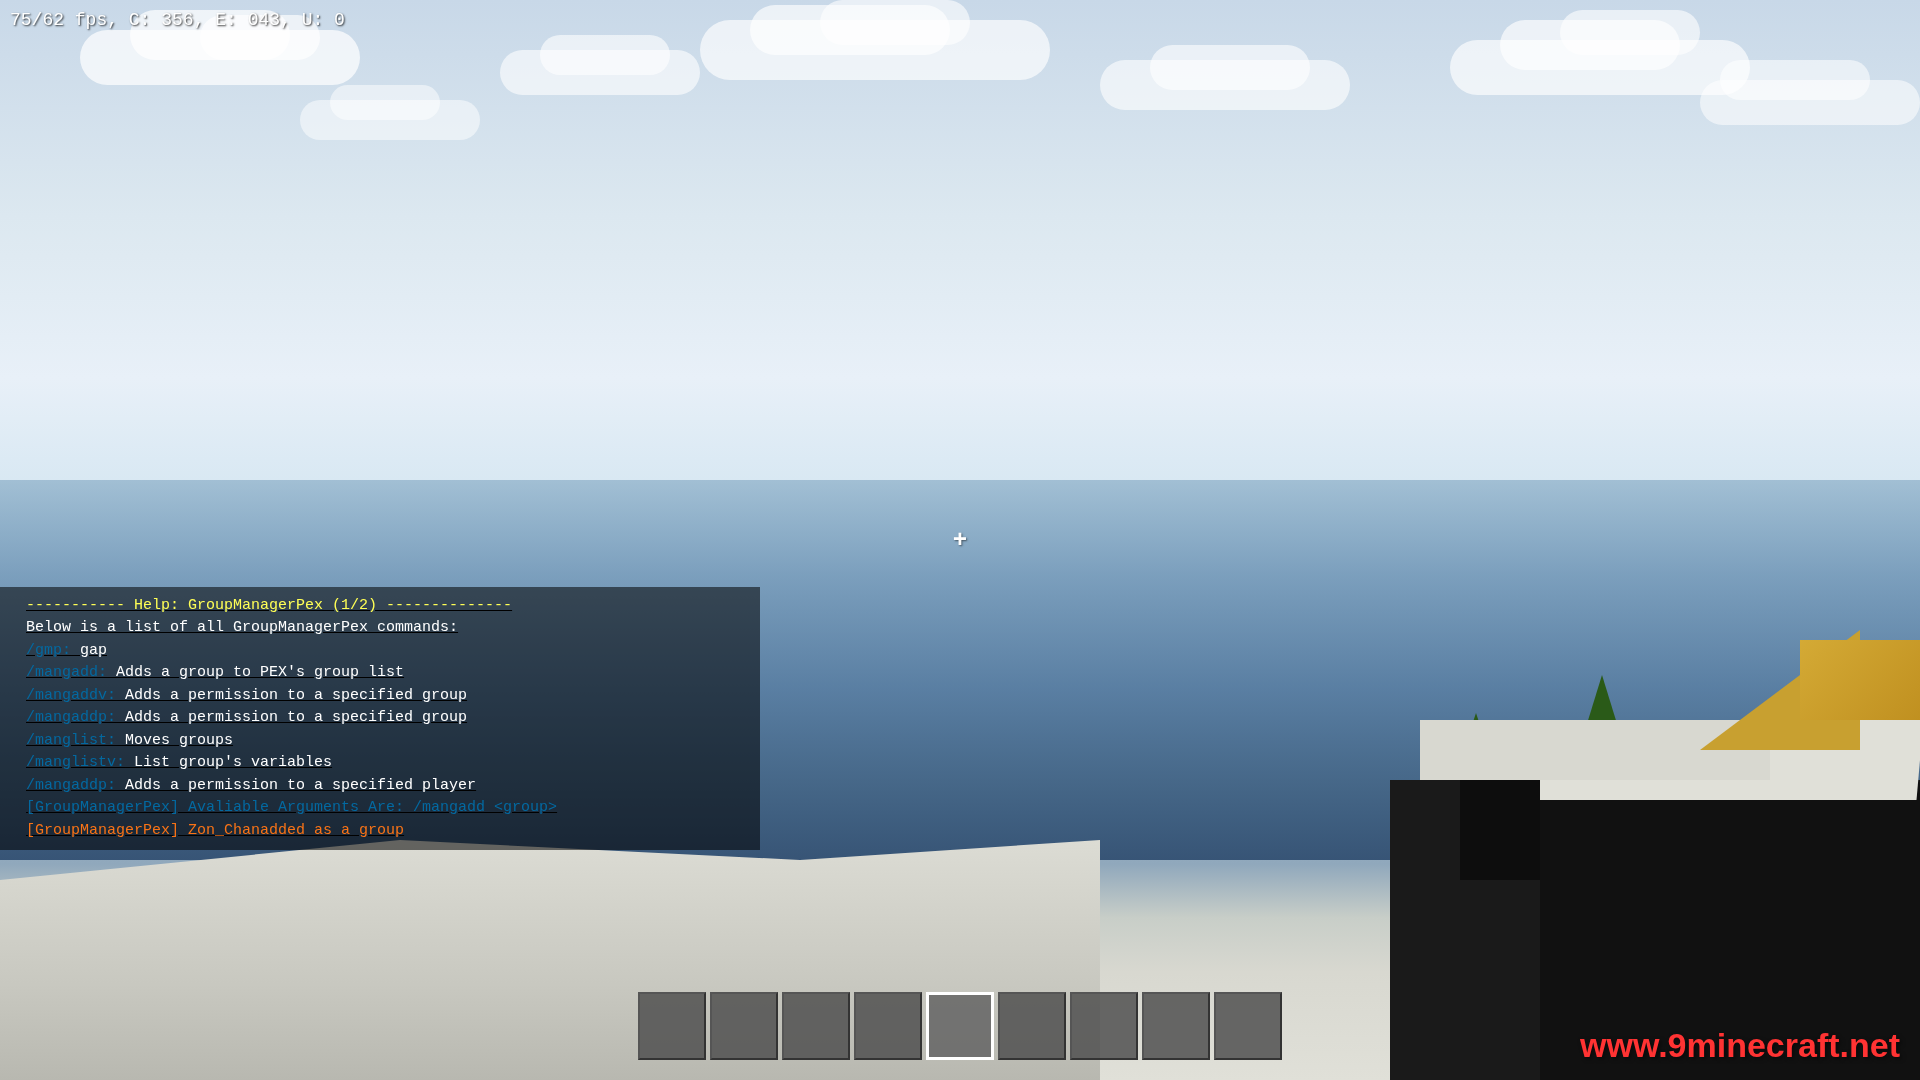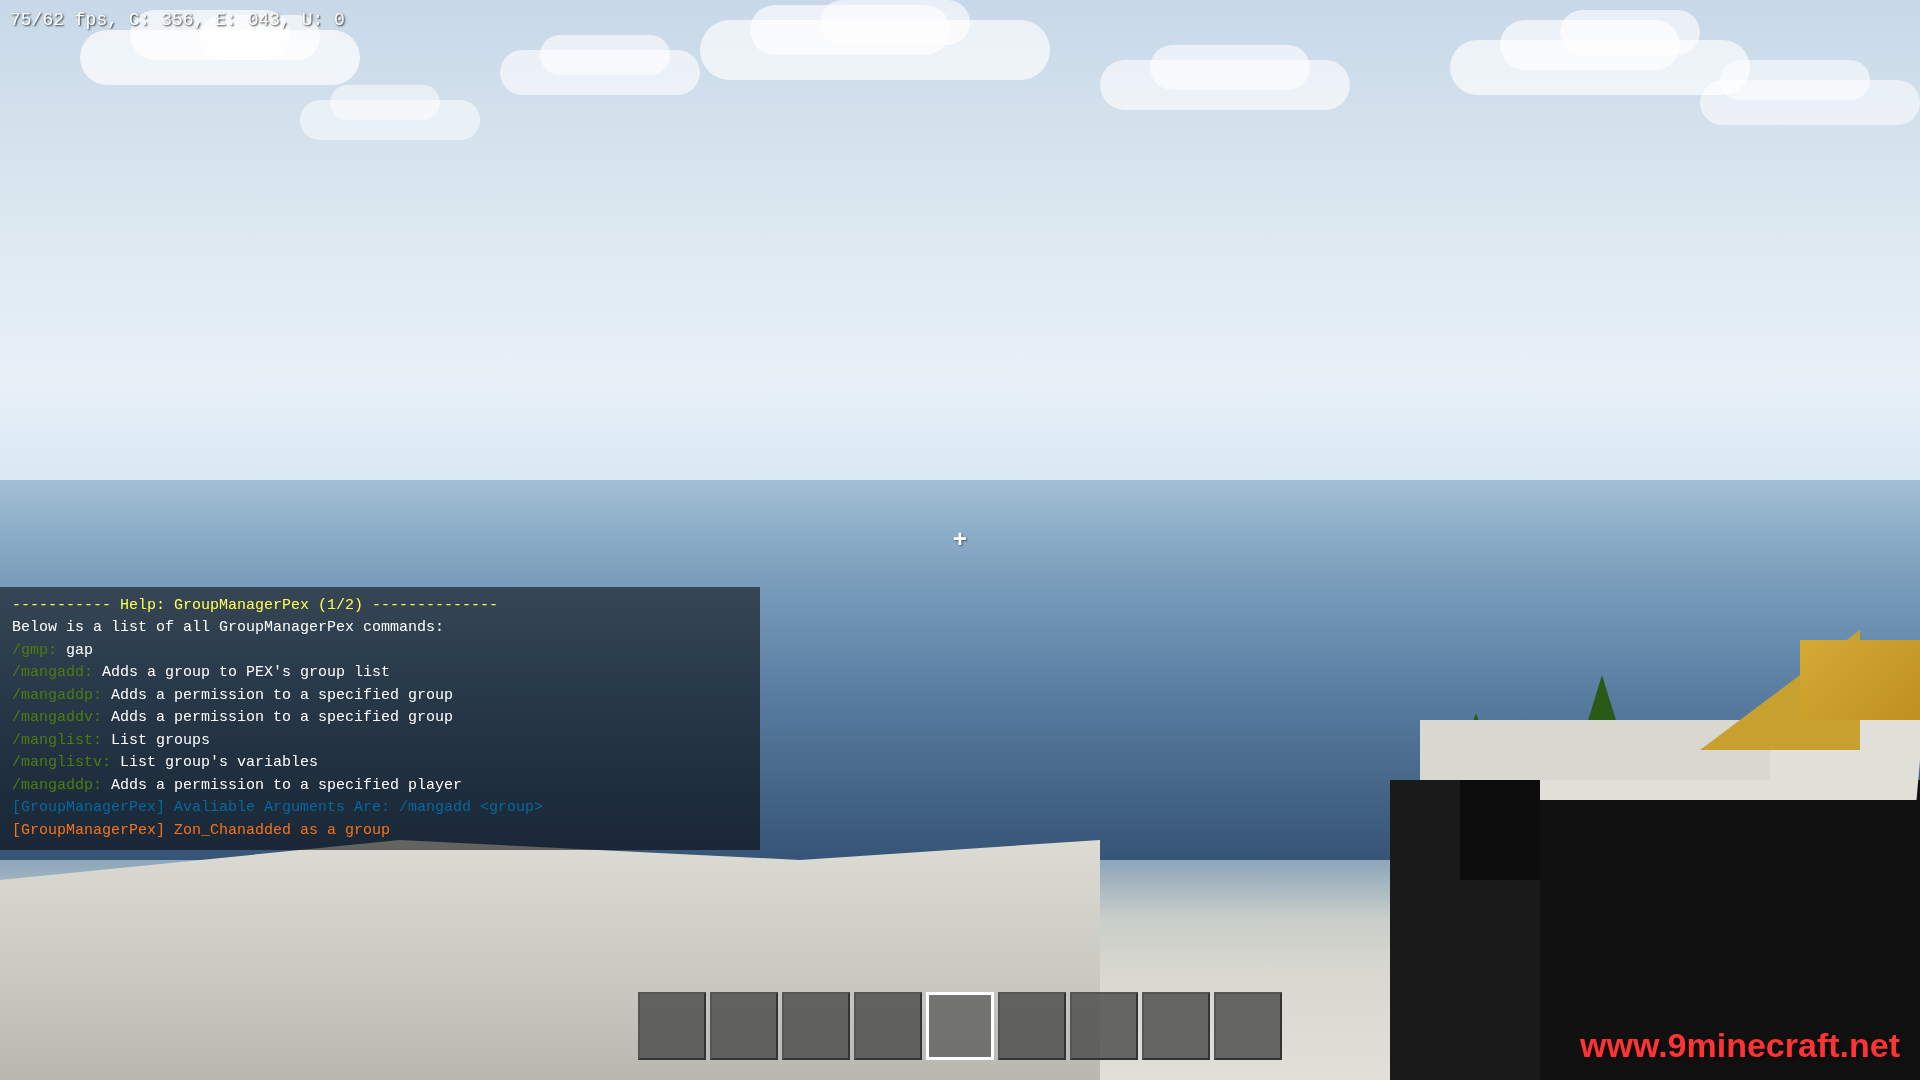--- a/index.html
+++ b/index.html
@@ -74,35 +74,36 @@
       pointer-events: none;
     }
 
     
     #chat-panel {
       position: absolute;
       bottom: 230px;
       left: 0;
       width: 760px;
       background: rgba(0, 0, 0, 0.55);
-      padding: 8px 12px;
+      padding: 8px 26px;
       font-family: 'Courier New', monospace;
       font-size: 15px;
       line-height: 1.5;
+      text-decoration: underline;
     }
 
     .chat-line {
       display: block;
       word-wrap: break-word;
     }
 
     .color-yellow { color: #ffff55; }
     .color-white { color: #ffffff; }
     .color-green { color: #f97316; }
-    .color-orange { color: #4d7c0f; }
+    .color-orange { color: #0369a1; }
     .color-red { color: #0369a1; }
 
     
     #hotbar {
       position: absolute;
       bottom: 20px;
       left: 50%;
       transform: translateX(-50%);
       display: flex;
       gap: 4px;
@@ -248,29 +249,29 @@
 
   <span class="chat-line">
     <span class="color-orange">/gmp:</span><span class="color-white"> gap</span>
   </span>
 
   <span class="chat-line">
     <span class="color-orange">/mangadd:</span><span class="color-white"> Adds a group to PEX's group list</span>
   </span>
 
   <span class="chat-line">
+    <span class="color-orange">/mangaddv:</span><span class="color-white"> Adds a permission to a specified group</span>
+  </span>
+
+  <span class="chat-line">
     <span class="color-orange">/mangaddp:</span><span class="color-white"> Adds a permission to a specified group</span>
   </span>
 
   <span class="chat-line">
-    <span class="color-orange">/mangaddv:</span><span class="color-white"> Adds a permission to a specified group</span>
-  </span>
-
-  <span class="chat-line">
-    <span class="color-orange">/manglist:</span><span class="color-white"> List groups</span>
+    <span class="color-orange">/manglist:</span><span class="color-white"> Moves groups</span>
   </span>
 
   <span class="chat-line">
     <span class="color-orange">/manglistv:</span><span class="color-white"> List group's variables</span>
   </span>
 
 
   <span class="chat-line">
     <span class="color-orange">/mangaddp:</span><span class="color-white"> Adds a permission to a specified player</span>
   </span>

